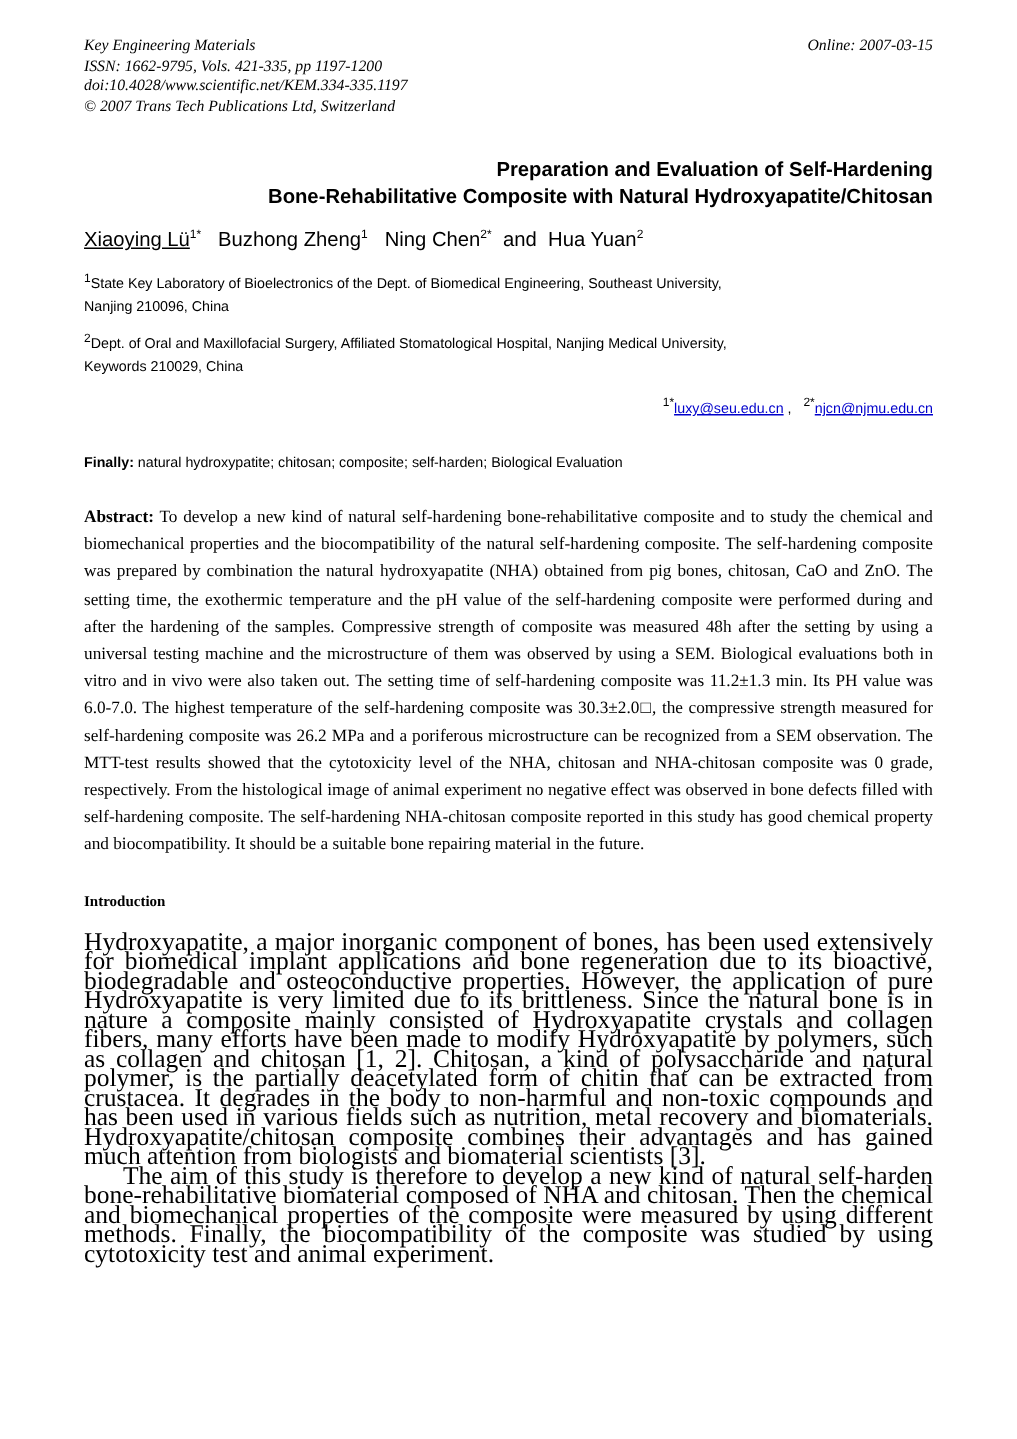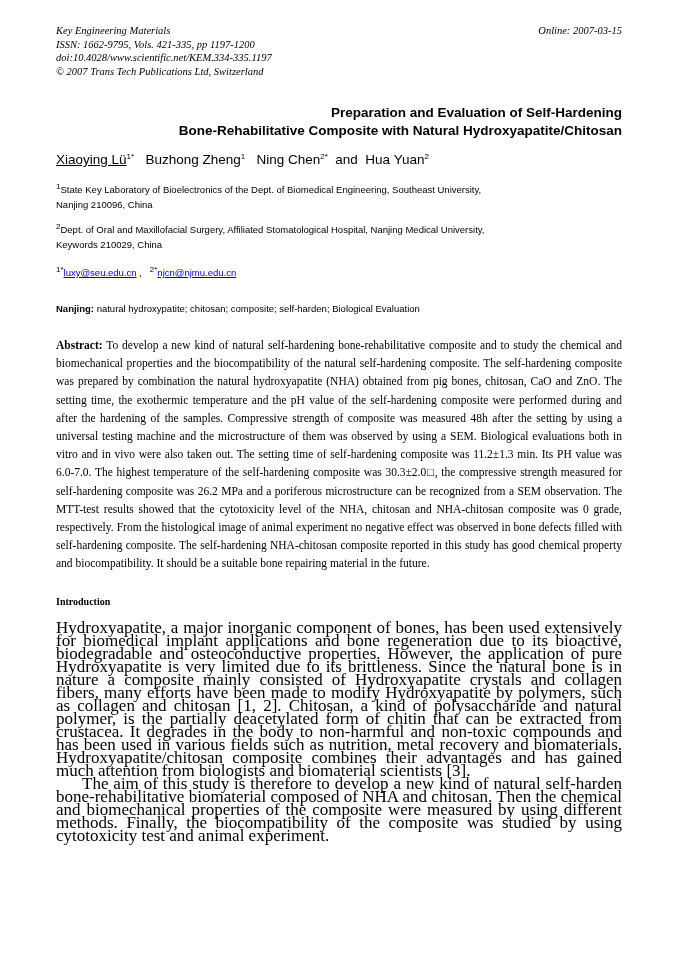--- a/index.html
+++ b/index.html
@@ -63,21 +63,21 @@
   sup { font-size: 8px; vertical-align: super; line-height: 0; }
 
   .affil {
     text-align: left;
     font-family: "Liberation Sans", sans-serif;
     font-size: 9.5px;
     line-height: 15px;
     margin-bottom: 10px;
   }
   .emails {
-    text-align: left;
+    text-align: right;
     font-family: "Liberation Sans", sans-serif;
     font-size: 9.5px;
     line-height: 14px;
     margin-top: 14px;
     margin-bottom: 22px;
   }
   .emails a {
     color: #0000cc;
     text-decoration: underline;
   }
@@ -149,21 +149,21 @@
     <div>Keywords 210029, China</div>
   </div>
 
   <div class="emails">
     <sup>1*</sup><a href="#">luxy@seu.edu.cn</a>
     <span>,</span>&nbsp;&nbsp;
     <sup>2*</sup><a href="#">njcn@njmu.edu.cn</a>
   </div>
 
   <div class="keywords">
-    <b>Nanjing:</b><span> natural hydroxypatite; chitosan; composite; self-harden; Biological Evaluation</span>
+    <b>Finally:</b><span> natural hydroxypatite; chitosan; composite; self-harden; Biological Evaluation</span>
   </div>
 
   <div class="abstract">
     <b>Abstract:</b><span> To develop a new kind of natural self-hardening bone-rehabilitative composite and to study the chemical and biomechanical properties and the biocompatibility of the natural self-hardening composite. The self-hardening composite was prepared by combination the natural hydroxyapatite (NHA) obtained from pig bones, chitosan, CaO and ZnO. The setting time, the exothermic temperature and the pH value of the self-hardening composite were performed during and after the hardening of the samples. Compressive strength of composite was measured 48h after the setting by using a universal testing machine and the microstructure of them was observed by using a SEM. Biological evaluations both in vitro and in vivo were also taken out. The setting time of self-hardening composite was 11.2±1.3 min. Its PH value was 6.0-7.0. The highest temperature of the self-hardening composite was 30.3±2.0□, the compressive strength measured for self-hardening composite was 26.2 MPa and a poriferous microstructure can be recognized from a SEM observation. The MTT-test results showed that the cytotoxicity level of the NHA, chitosan and NHA-chitosan composite was 0 grade, respectively. From the histological image of animal experiment no negative effect was observed in bone defects filled with self-hardening composite. The self-hardening NHA-chitosan composite reported in this study has good chemical property and biocompatibility. It should be a suitable bone repairing material in the future.</span>
   </div>
 
   <div class="section-head">Introduction</div>
   <div class="body-par">Hydroxyapatite, a major inorganic component of bones, has been used extensively for biomedical implant applications and bone regeneration due to its bioactive, biodegradable and osteoconductive properties. However, the application of pure Hydroxyapatite is very limited due to its brittleness. Since the natural bone is in nature a composite mainly consisted of Hydroxyapatite crystals and collagen fibers, many efforts have been made to modify Hydroxyapatite by polymers, such as collagen and chitosan [1, 2]. Chitosan, a kind of polysaccharide and natural polymer, is the partially deacetylated form of chitin that can be extracted from crustacea. It degrades in the body to non-harmful and non-toxic compounds and has been used in various fields such as nutrition, metal recovery and biomaterials. Hydroxyapatite/chitosan composite combines their advantages and has gained much attention from biologists and biomaterial scientists [3].</div>
   <div class="body-par indent">The aim of this study is therefore to develop a new kind of natural self-harden bone-rehabilitative biomaterial composed of NHA and chitosan. Then the chemical and biomechanical properties of the composite were measured by using different methods. Finally, the biocompatibility of the composite was studied by using cytotoxicity test and animal experiment.</div>
 

